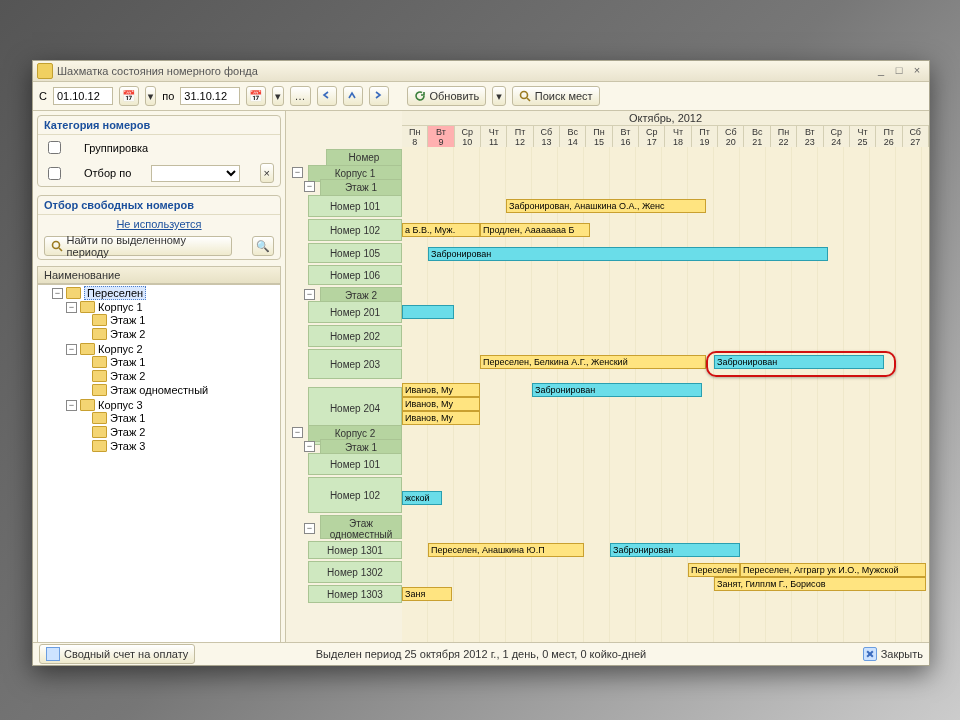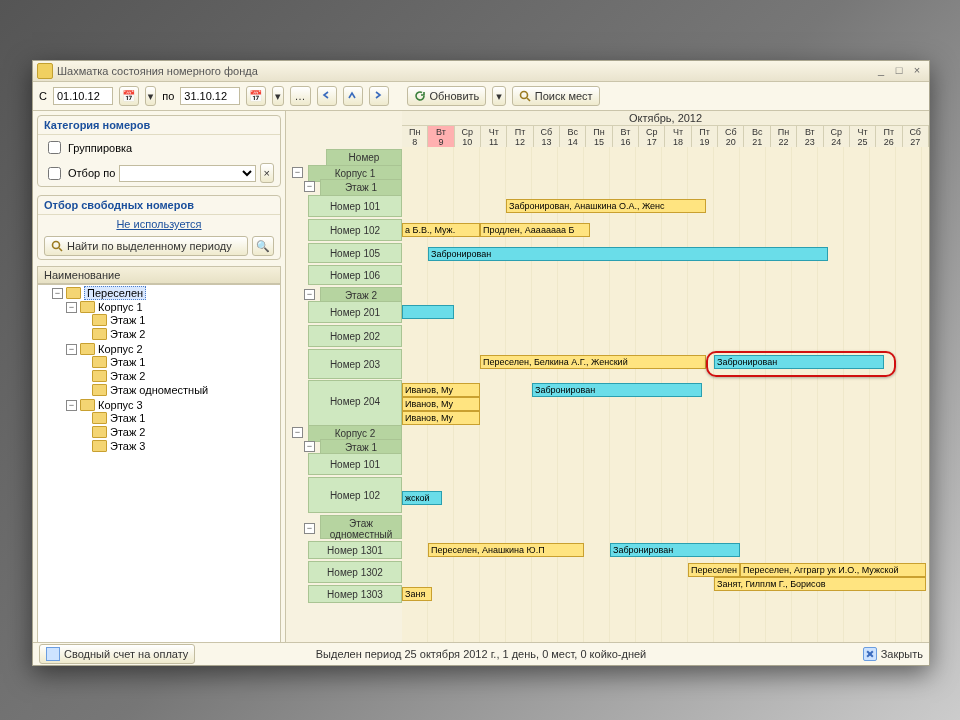--- a/index.html
+++ b/index.html
@@ -9,21 +9,21 @@
 .titlebar .winbtns{margin-left:auto;display:flex;gap:2px}
 .titlebar .wb{width:16px;height:14px;text-align:center;line-height:12px;color:#666;cursor:pointer}
 .toolbar{height:24px;border-bottom:1px solid #cac4aa;display:flex;align-items:center;padding:2px 6px;gap:6px;background:#faf7ea}
 .toolbar input[type=text]{height:16px;border:1px solid #c2bca0;background:#fff;font-size:11px;padding:0 3px}
 .tbtn{height:18px;padding:0 6px;border:1px solid #c2bca0;background:linear-gradient(#fff,#efeacd);border-radius:3px;display:inline-flex;align-items:center;gap:4px;cursor:pointer;font-size:11px;color:#333}
 .tbtn .ic{width:12px;height:12px}
 .content{display:flex;height:536px}
 .left{width:252px;border-right:1px solid #cac4aa;display:flex;flex-direction:column;background:#faf7ea}
 .panel{border:1px solid #cac4aa;border-radius:4px;margin:4px;background:#faf7ec}
 .panel h4{margin:0;padding:3px 6px;font-size:11px;font-weight:bold;color:#1a4f9c;border-bottom:1px solid #e1dcc3}
-.panel .prow{padding:3px 6px;display:flex;align-items:center;gap:4px}
+.panel .prow{padding:3px 6px;display:flex;align-items:center;gap:20px}
 .panel select{flex:1;border:1px solid #c2bca0;height:17px;font-size:11px;background:#fff}
 .link{color:#1a4f9c;text-decoration:underline;cursor:pointer}
 .treehdr{background:linear-gradient(#f5f0db,#e7e1c5);border:1px solid #cac4aa;padding:2px 6px;margin:2px 4px 0;font-size:11px;color:#333}
 .tree{flex:1;overflow:auto;background:#fff;border:1px solid #cac4aa;margin:0 4px 4px}
 .tree ul{list-style:none;margin:0;padding:0 0 0 14px}
 .tree li{padding:1px 0;white-space:nowrap}
 .tree .nd{display:flex;align-items:center;gap:3px;cursor:pointer}
 .exp{width:9px;height:9px;border:1px solid #888;text-align:center;line-height:8px;font-size:9px;color:#555;background:#fff}
 .fld{width:13px;height:10px;background:#f4d573;border:1px solid #c8a030;border-radius:1px}
 .tree .sel{background:#d9e8ff;border:1px dotted #4a7dc9;padding:0 2px}
@@ -276,21 +276,21 @@
       <div class="collapser" style="top:70px;left:18px">−</div>
       <div class="rowlab" style="top:84px;height:22px;line-height:18px">Номер 101</div>
       <div class="rowlab" style="top:108px;height:22px;line-height:18px">Номер 102</div>
       <div class="rowlab" style="top:132px;height:20px;line-height:16px">Номер 105</div>
       <div class="rowlab" style="top:154px;height:20px;line-height:16px">Номер 106</div>
       <div class="rowlab dark" style="top:176px;left:34px;width:82px">Этаж 2</div>
       <div class="collapser" style="top:178px;left:18px">−</div>
       <div class="rowlab" style="top:190px;height:22px;line-height:18px">Номер 201</div>
       <div class="rowlab" style="top:214px;height:22px;line-height:18px">Номер 202</div>
       <div class="rowlab" style="top:238px;height:30px;line-height:26px">Номер 203</div>
-      <div class="rowlab" style="top:269px;height:58px;line-height:38px">Номер 204</div>
+      <div class="rowlab" style="top:276px;height:58px;line-height:38px">Номер 204</div>
       <div class="collapser" style="top:316px">−</div>
       <div class="rowlab dark" style="top:314px">Корпус 2</div>
       <div class="rowlab dark" style="top:328px;left:34px;width:82px">Этаж 1</div>
       <div class="collapser" style="top:330px;left:18px">−</div>
       <div class="rowlab" style="top:342px;height:22px;line-height:18px">Номер 101</div>
       <div class="rowlab" style="top:366px;height:36px;line-height:32px">Номер 102</div>
       <div class="rowlab dark" style="top:404px;left:34px;width:82px;height:24px">Этаж одноместный</div>
       <div class="collapser" style="top:412px;left:18px">−</div>
       <div class="rowlab" style="top:430px;height:18px;line-height:14px">Номер 1301</div>
       <div class="rowlab" style="top:450px;height:22px;line-height:18px">Номер 1302</div>
@@ -307,21 +307,21 @@
       <div class="bar yellow" style="top:272px;left:116px;width:78px">Иванов, Му</div>
       <div class="bar yellow" style="top:286px;left:116px;width:78px">Иванов, Му</div>
       <div class="bar yellow" style="top:300px;left:116px;width:78px">Иванов, Му</div>
       <div class="bar cyan" style="top:272px;left:246px;width:170px">Забронирован</div>
       <div class="bar cyan" style="top:380px;left:116px;width:40px">жской</div>
       <div class="bar yellow" style="top:432px;left:142px;width:156px">Переселен, Анашкина Ю.П</div>
       <div class="bar cyan" style="top:432px;left:324px;width:130px">Забронирован</div>
       <div class="bar yellow" style="top:452px;left:402px;width:52px">Переселен</div>
       <div class="bar yellow" style="top:452px;left:454px;width:186px">Переселен, Агграгр ук И.О., Мужской</div>
       <div class="bar yellow" style="top:466px;left:428px;width:212px">Занят, Гилплм Г., Борисов</div>
-      <div class="bar yellow" style="top:476px;left:116px;width:30px">Заня</div>
+      <div class="bar yellow" style="top:476px;left:116px;width:50px">Заня</div>
     </div>
   </div>
 
   <div class="footer">
     <span class="tbtn">
       <span style="width:12px;height:12px;background:#cde3ff;border:1px solid #6a9de0"></span>
       <span>Сводный счет на оплату</span>
     </span>
     <div class="center">Выделен период 25 октября 2012 г., 1 день, 0 мест, 0 койко-дней</div>
     <div class="rbtn">

